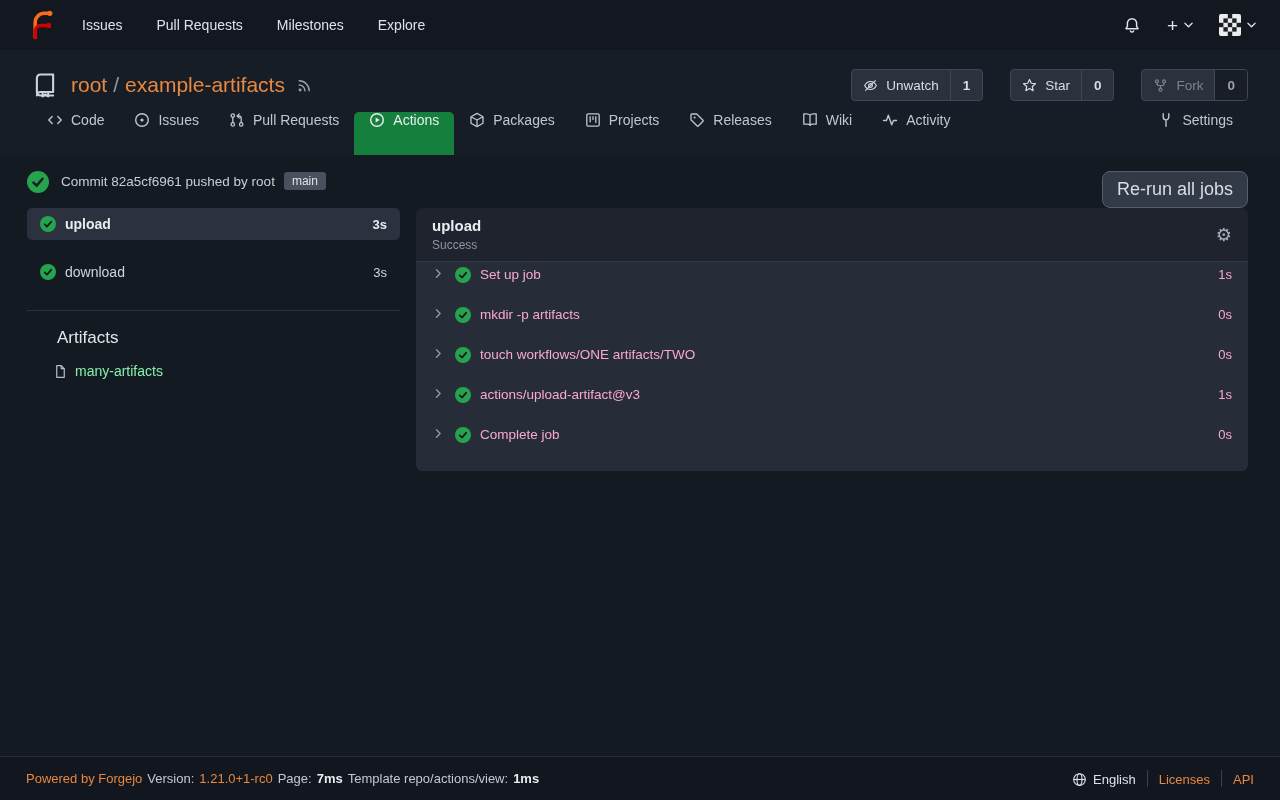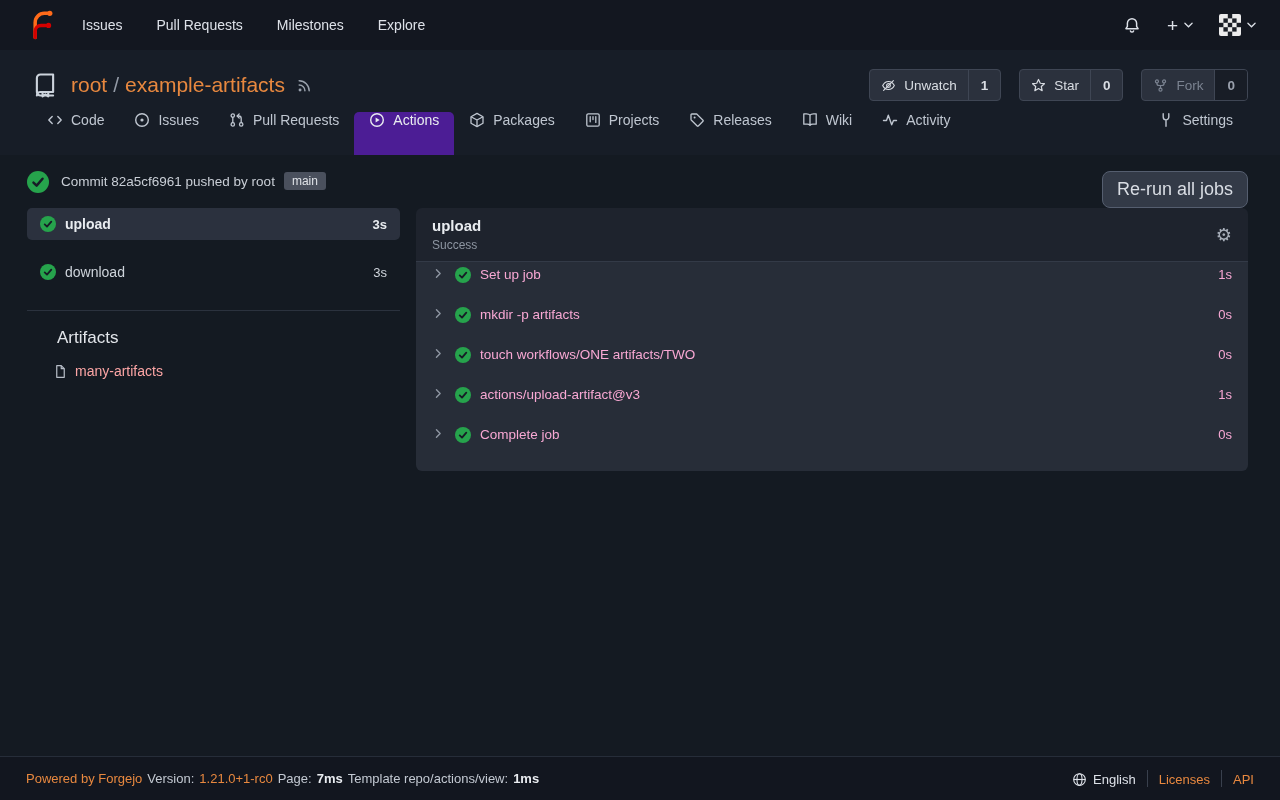--- a/index.html
+++ b/index.html
@@ -24,32 +24,32 @@
   .caret{width:9px;height:6px}
 
   
   .repo-header{background:#171d27;padding:15px 32px 0 32px;flex-shrink:0}
   .repo-title-row{display:flex;align-items:center;height:40px}
   .repo-icon{width:26px;height:26px;color:#ccd3dc}
   .repo-name{font-size:21px;margin-left:13px;display:flex;align-items:center}
   .repo-name a{color:#e8883f}
   .repo-sep{color:#939aa6;padding:0 6px}
   .rss{width:17px;height:17px;color:#99a1ac;margin-left:11px}
-  .repo-buttons{margin-left:auto;display:flex;gap:18px}
+  .repo-buttons{margin-left:auto;display:flex;gap:27px}
   .btn-group{display:flex;align-items:stretch;height:30px;border:1px solid #3f4654;border-radius:4px;overflow:hidden;background:#2b313d;font-size:13.5px;color:#d9dde3}
   .btn-main{display:flex;align-items:center;gap:8px;padding:0 11px;background:transparent;border:none;color:inherit;font:inherit;cursor:pointer}
   .btn-main .ic{width:15px;height:15px}
   .btn-count{display:flex;align-items:center;padding:0 12px;border-left:1px solid #3f4654;font-weight:700;color:#d9dde3;cursor:pointer}
   .btn-group.disabled .btn-main{color:#7b8391;cursor:default}
   .btn-group.disabled .btn-count{background:#181d26;color:#9aa1ad}
 
   
   .tabs{display:flex;align-items:stretch;height:43px;margin-top:7px}
   .tab{display:flex;align-items:flex-start;gap:8px;padding:0 15px;font-size:14px;color:#bfc6d0;border-radius:5px 5px 0 0}
-  .tab.active{background:#4c1d95;color:#e9ecf0}
+  .tab.active{background:#15803d;color:#e9ecf0}
   .tab-settings{margin-left:auto}
 
   
   main{flex:1;padding:13px 32px 0 27px;overflow:hidden}
   .run-header{display:flex;align-items:flex-start}
   .check22{width:22px;height:22px;margin-right:12px;margin-top:3px}
   .run-title{font-size:19px;font-weight:700;color:#edeff3;margin:0;line-height:1.4}
   .run-sub{margin-top:4px;font-size:13.5px;color:#c9ced6;display:flex;align-items:center;gap:9px}
   .badge-main{background:#4a505d;color:#dfe2e7;font-size:12px;padding:2px 8px;border-radius:3px}
   .rerun-btn{margin-left:auto;margin-top:3px;background:#333a47;border:1px solid #555e6f;color:#d9dde4;font-size:18px;border-radius:8px;padding:7px 14px;font-family:inherit;cursor:pointer}
@@ -57,21 +57,21 @@
   .columns{display:flex;gap:16px;align-items:flex-start}
   aside{width:373px;flex-shrink:0}
   .job-row{display:flex;align-items:center;height:32px;padding:0 13px;border-radius:5px;margin-bottom:16px;font-size:14px;color:#ced4db;cursor:pointer}
   .job-row .ic{margin-right:9px}
   .job-row .dur{margin-left:auto;font-size:13px}
   .job-row.selected{background:#2b313e;font-weight:700;color:#e9ecf0}
   .side-divider{border:none;border-top:1px solid #2b323e;margin:22px 0 0 0}
   .artifacts-h{font-size:17px;font-weight:400;color:#e2e5ea;margin:17px 0 15px 30px}
   .artifact{display:flex;align-items:center;gap:7px;font-size:14px;margin-left:26px}
   .artifact .ic{width:15px;height:15px;color:#b6bdc7}
-  .artifact a{color:#fca5a5}
+  .artifact a{color:#86efac}
 
   .panel{flex:1}
   .panel-header{background:#1e232d;border-radius:6px 6px 0 0;padding:9px 16px;display:flex;align-items:center;border-bottom:1px solid #333a47}
   .jd-name{font-size:15px;font-weight:700;color:#e9ecf0}
   .jd-status{font-size:12px;color:#8d95a1;margin-top:4px}
   .gear{margin-left:auto;color:#a6adb8;font-size:18px;line-height:1;cursor:pointer}
   .steps{background:#272d38;border-radius:0 0 6px 6px;padding:5px 0 4px}
   .step{display:flex;height:40px;padding:0 16px;font-size:13.5px;color:#f9a8d4;cursor:pointer}
   .step .chev{width:13px;height:13px;color:#8f97a3;margin-right:10px}
   .step .ic{margin-right:9px}

